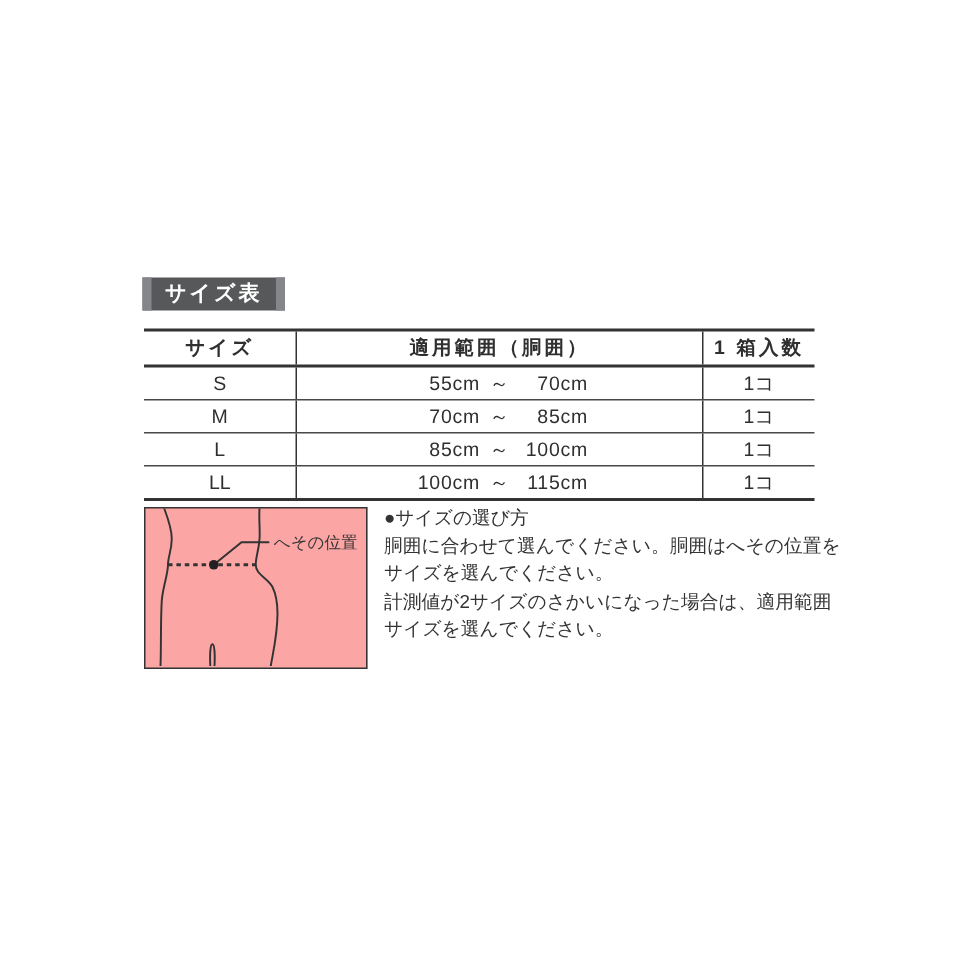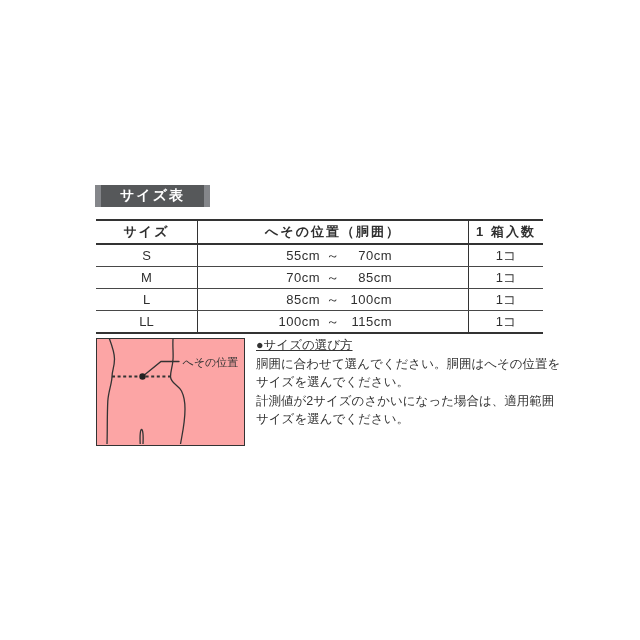--- a/index.html
+++ b/index.html
@@ -15,21 +15,21 @@
     background: #ffffff;
     overflow: hidden;
     color: #333333;
   }
 
   
   .title-bar {
     position: absolute;
     left: 95px;
     top: 185px;
-    width: 115px;
+    width: 95px;
     height: 22px;
     box-sizing: border-box;
     background: #56585a;
     border-left: 6px solid #84868a;
     border-right: 6px solid #84868a;
     display: flex;
     align-items: center;
     justify-content: center;
     color: #ffffff;
     font-size: 14px;
@@ -104,36 +104,36 @@
   
   .guide {
     position: absolute;
     left: 256px;
     top: 336px;
     width: 300px;
     font-size: 12.5px;
     line-height: 18.5px;
     color: #333333;
   }
-  .guide-heading { white-space: nowrap; text-decoration: underline; }
+  .guide-heading { white-space: nowrap; }
   .guide-line { white-space: nowrap; }
 </style>
 </head>
 <body>
 
 <div class="canvas">
 
   <div class="title-bar">
     <span>サイズ表</span>
   </div>
 
   <div class="size-table">
     <div class="t-row header-row">
       <div class="t-cell c1">サイズ</div>
-      <div class="t-cell c2">へその位置（胴囲）</div>
+      <div class="t-cell c2">適用範囲（胴囲）</div>
       <div class="t-cell c3">1 箱入数</div>
     </div>
 
     <div class="t-row data-row">
       <div class="t-cell c1">S</div>
       <div class="t-cell c2">
         <span class="range-wrap">
           <span class="range-from">55cm</span>
           <span class="range-tilde">～</span>
           <span class="range-to">70cm</span>

